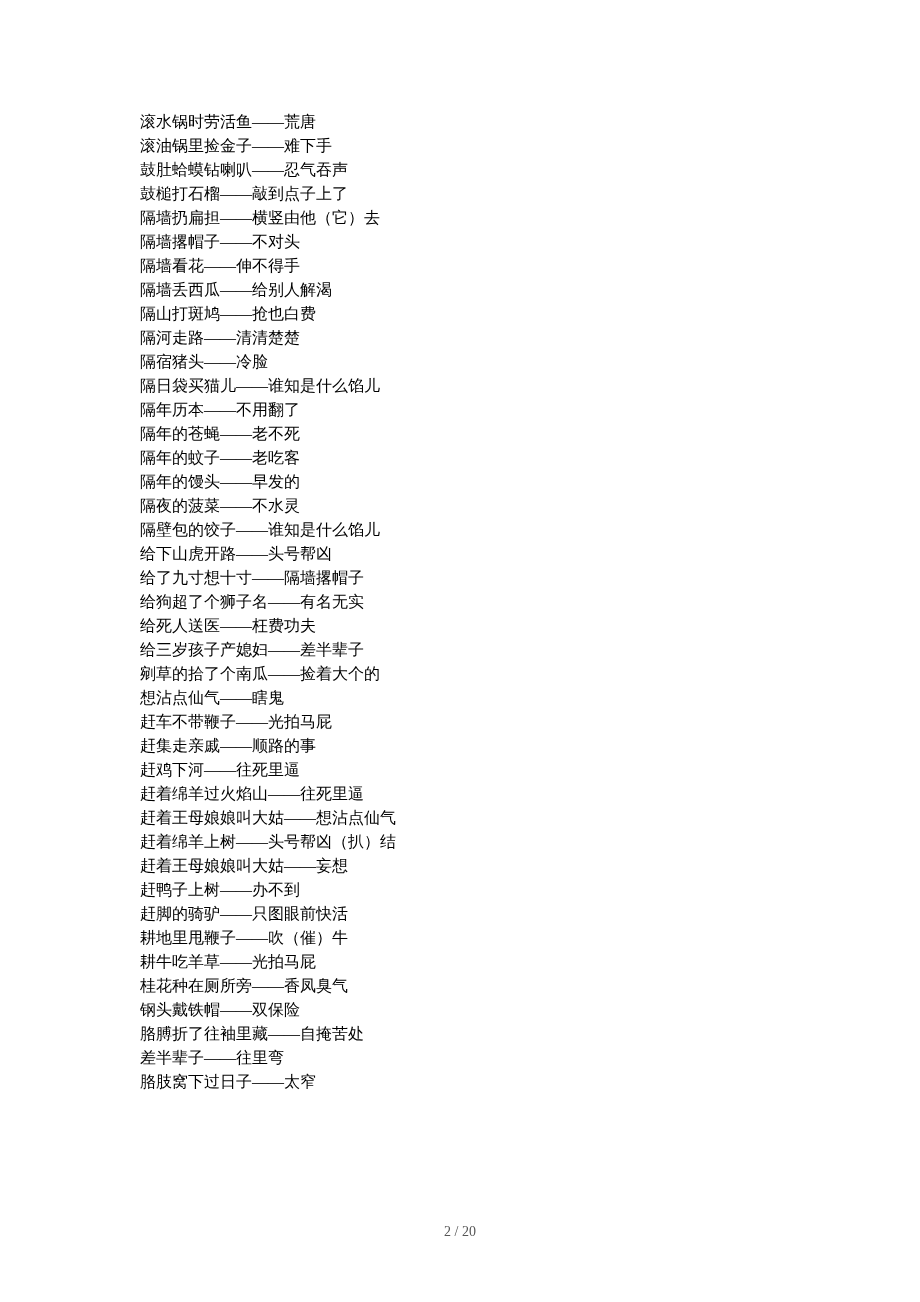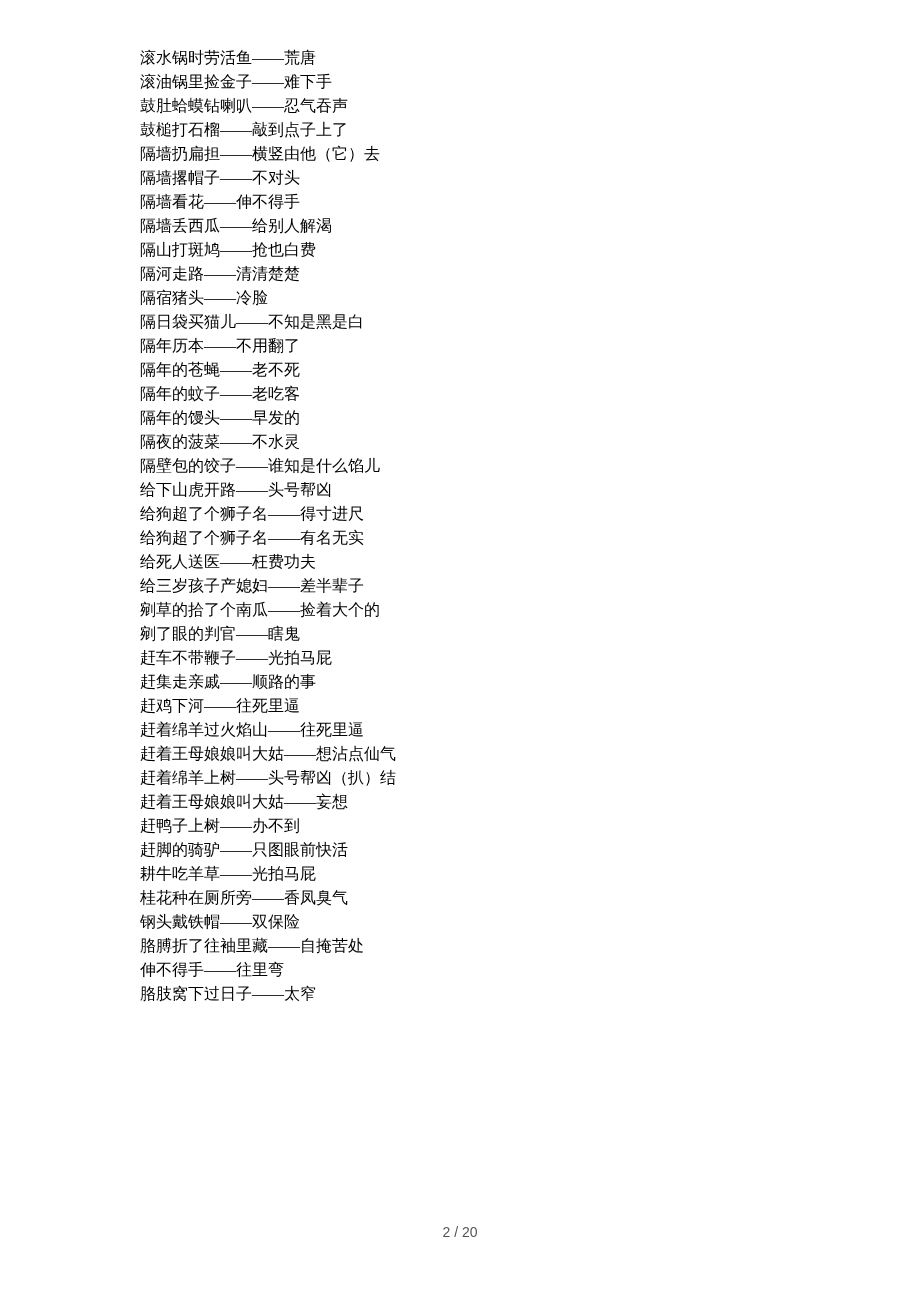--- a/index.html
+++ b/index.html
@@ -5,81 +5,82 @@
   body {
     margin: 0;
     padding: 0;
     background: #fff;
     font-family: "SimSun", "宋体", serif;
     width: 920px;
     height: 1302px;
     position: relative;
   }
   .page {
-    padding: 46px 140px 60px 140px;
+    padding: 110px 140px 60px 140px;
   }
   .line {
     font-size: 16px;
     line-height: 24px;
     color: #000;
     white-space: nowrap;
   }
   .footer {
     position: absolute;
     bottom: 62px;
     left: 0;
     width: 920px;
     text-align: center;
     font-size: 14px;
     color: #555;
-    font-family: Liberation Sans, sans-serif;
+    font-family: Liberation Serif, serif;
     margin-top: 24px;
   }
 </style>
 </head>
 <body>
 
 <div class="page">
   <div id="lines-container">
       <div class="line">滚水锅时劳活鱼——荒唐</div>
       <div class="line">滚油锅里捡金子——难下手</div>
       <div class="line">鼓肚蛤蟆钻喇叭——忍气吞声</div>
       <div class="line">鼓槌打石榴——敲到点子上了</div>
       <div class="line">隔墙扔扁担——横竖由他（它）去</div>
       <div class="line">隔墙撂帽子——不对头</div>
       <div class="line">隔墙看花——伸不得手</div>
       <div class="line">隔墙丢西瓜——给别人解渴</div>
       <div class="line">隔山打斑鸠——抢也白费</div>
       <div class="line">隔河走路——清清楚楚</div>
       <div class="line">隔宿猪头——冷脸</div>
-      <div class="line">隔日袋买猫儿——不知是黑是白</div>
+      <div class="line">隔日袋买猫儿——谁知是什么馅儿</div>
       <div class="line">隔年历本——不用翻了</div>
       <div class="line">隔年的苍蝇——老不死</div>
       <div class="line">隔年的蚊子——老吃客</div>
       <div class="line">隔年的馒头——早发的</div>
       <div class="line">隔夜的菠菜——不水灵</div>
       <div class="line">隔壁包的饺子——谁知是什么馅儿</div>
       <div class="line">给下山虎开路——头号帮凶</div>
-      <div class="line">给狗超了个狮子名——得寸进尺</div>
+      <div class="line">给了九寸想十寸——隔墙撂帽子</div>
       <div class="line">给狗超了个狮子名——有名无实</div>
       <div class="line">给死人送医——枉费功夫</div>
       <div class="line">给三岁孩子产媳妇——差半辈子</div>
       <div class="line">剜草的拾了个南瓜——捡着大个的</div>
-      <div class="line">剜了眼的判官——瞎鬼</div>
+      <div class="line">想沾点仙气——瞎鬼</div>
       <div class="line">赶车不带鞭子——光拍马屁</div>
       <div class="line">赶集走亲戚——顺路的事</div>
       <div class="line">赶鸡下河——往死里逼</div>
       <div class="line">赶着绵羊过火焰山——往死里逼</div>
       <div class="line">赶着王母娘娘叫大姑——想沾点仙气</div>
       <div class="line">赶着绵羊上树——头号帮凶（扒）结</div>
       <div class="line">赶着王母娘娘叫大姑——妄想</div>
       <div class="line">赶鸭子上树——办不到</div>
       <div class="line">赶脚的骑驴——只图眼前快活</div>
+      <div class="line">耕地里甩鞭子——吹（催）牛</div>
       <div class="line">耕牛吃羊草——光拍马屁</div>
       <div class="line">桂花种在厕所旁——香凤臭气</div>
       <div class="line">钢头戴铁帽——双保险</div>
       <div class="line">胳膊折了往袖里藏——自掩苦处</div>
-      <div class="line">伸不得手——往里弯</div>
+      <div class="line">差半辈子——往里弯</div>
       <div class="line">胳肢窝下过日子——太窄</div>
     </div>
 </div>
 
 <div class="footer">2  /  20</div>
 
 </body></html>

